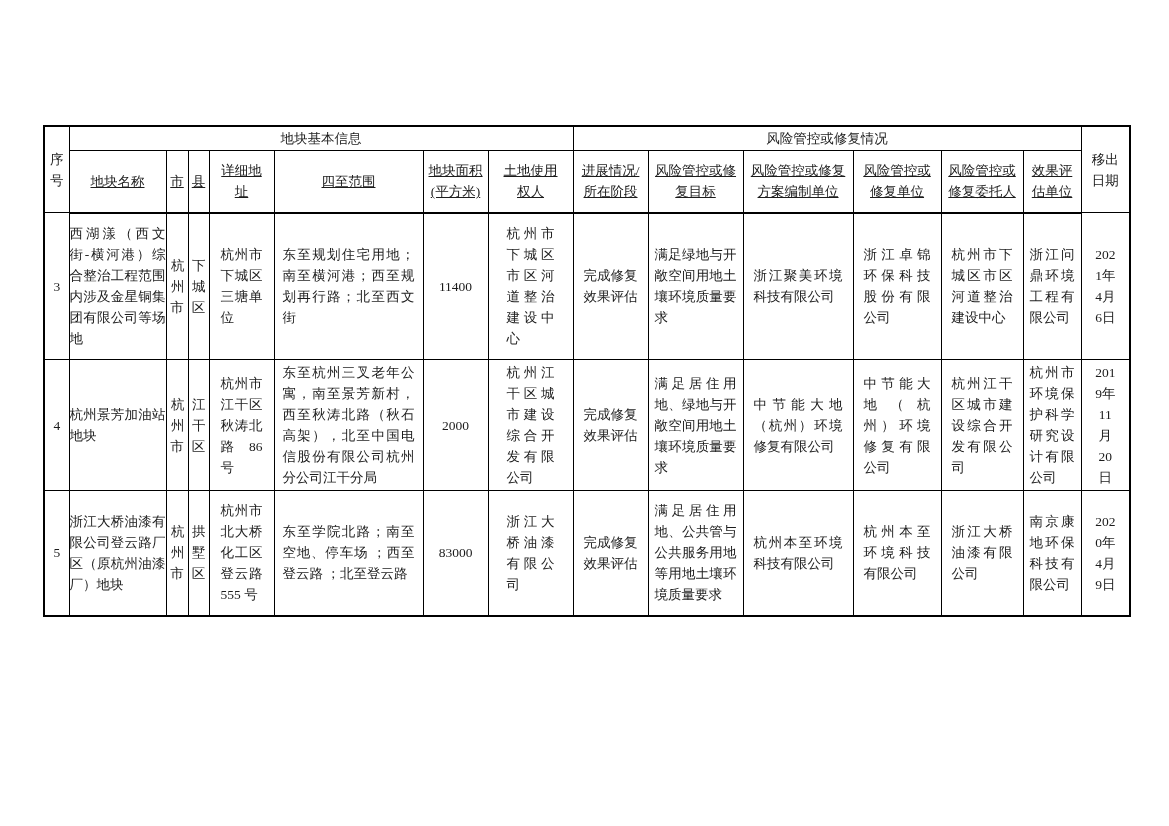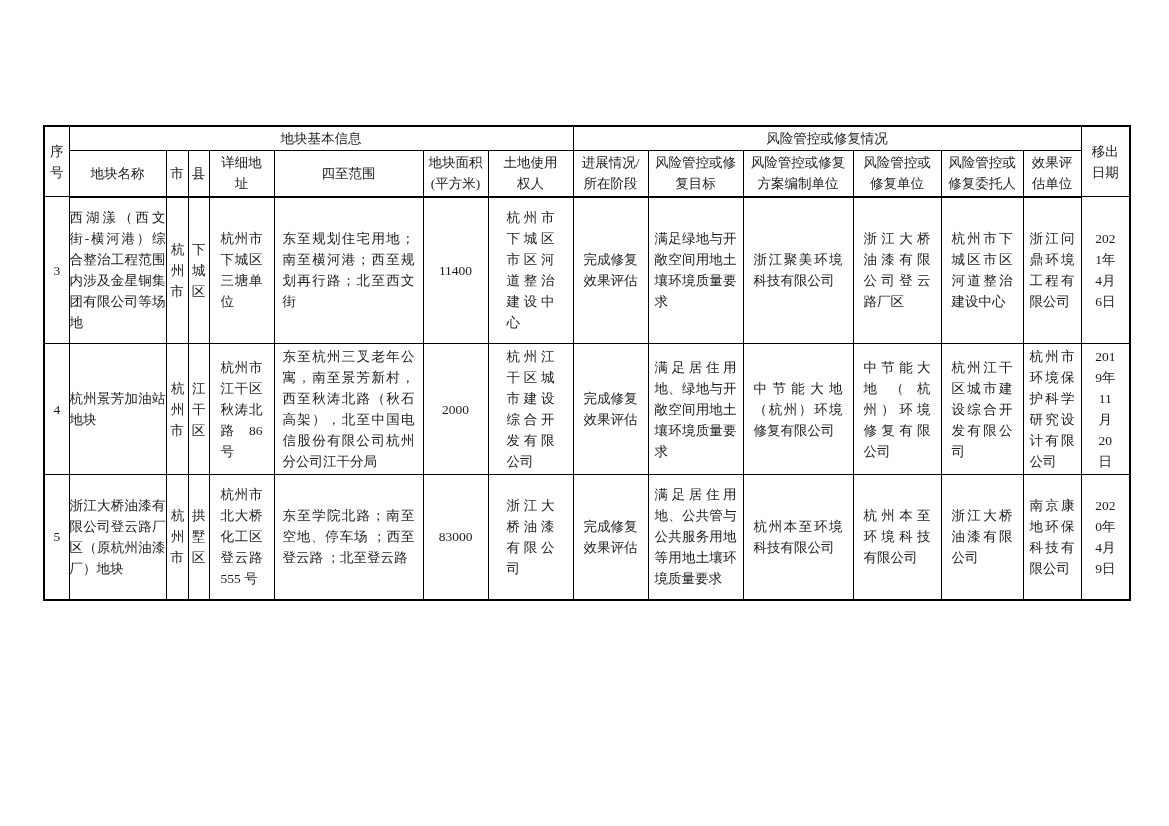--- a/index.html
+++ b/index.html
@@ -21,21 +21,21 @@
     vertical-align:middle;
     padding:2px 7px;
     word-break:break-all;
     overflow-wrap:anywhere;
   }
   th.hdr{
     font-weight:normal;text-align:center;white-space:pre-line;
     padding:1px 2px;
   }
   tr.h1{height:21px;}
-  tr.h2{height:46px;}
+  tr.h2{height:62px;text-decoration:underline;}
   tr.h2 th{border-bottom:2px solid #000;}
   tr.r0{height:147px;}
   tr.r1{height:128px;}
   tr.r2{height:125px;}
   td{text-align:justify;text-align-last:left;}
   td.c-seq{text-align:center;text-align-last:center;padding:2px 2px;}
   td.c-name{padding:2px 0;}
   td.c-city,td.c-county{padding:1px 3px;text-align:right;text-align-last:center;}
   td.c-addr{padding:2px 11px;}
   td.c-bound{padding:2px 8px;margin-top:40px;}
@@ -111,21 +111,21 @@
         <td class="c-name">西湖漾（西文街-横河港）综合整治工程范围内涉及金星铜集团有限公司等场地</td>
         <td class="c-city">杭州市</td>
         <td class="c-county">下城区</td>
         <td class="c-addr">杭州市下城区三塘单位</td>
         <td class="c-bound">东至规划住宅用地；南至横河港；西至规划再行路；北至西文街</td>
         <td class="c-area">11400</td>
         <td class="c-landuser">杭州市下城区市区河道整治建设中心</td>
         <td class="c-progress">完成修复效果评估</td>
         <td class="c-target">满足绿地与开敞空间用地土壤环境质量要求</td>
         <td class="c-plan">浙江聚美环境科技有限公司</td>
-        <td class="c-remed">浙江大桥油漆有限公司登云路厂区</td>
+        <td class="c-remed">浙江卓锦环保科技股份有限公司</td>
         <td class="c-client">杭州市下城区市区河道整治建设中心</td>
         <td class="c-assess">浙江问鼎环境工程有限公司</td>
         <td class="c-date">2021年 4月 6日</td>
       </tr>
       <tr class="r1">
         <td class="c-seq">4</td>
         <td class="c-name">杭州景芳加油站地块</td>
         <td class="c-city">杭州市</td>
         <td class="c-county">江干区</td>
         <td class="c-addr">杭州市江干区秋涛北路 86 号</td>

